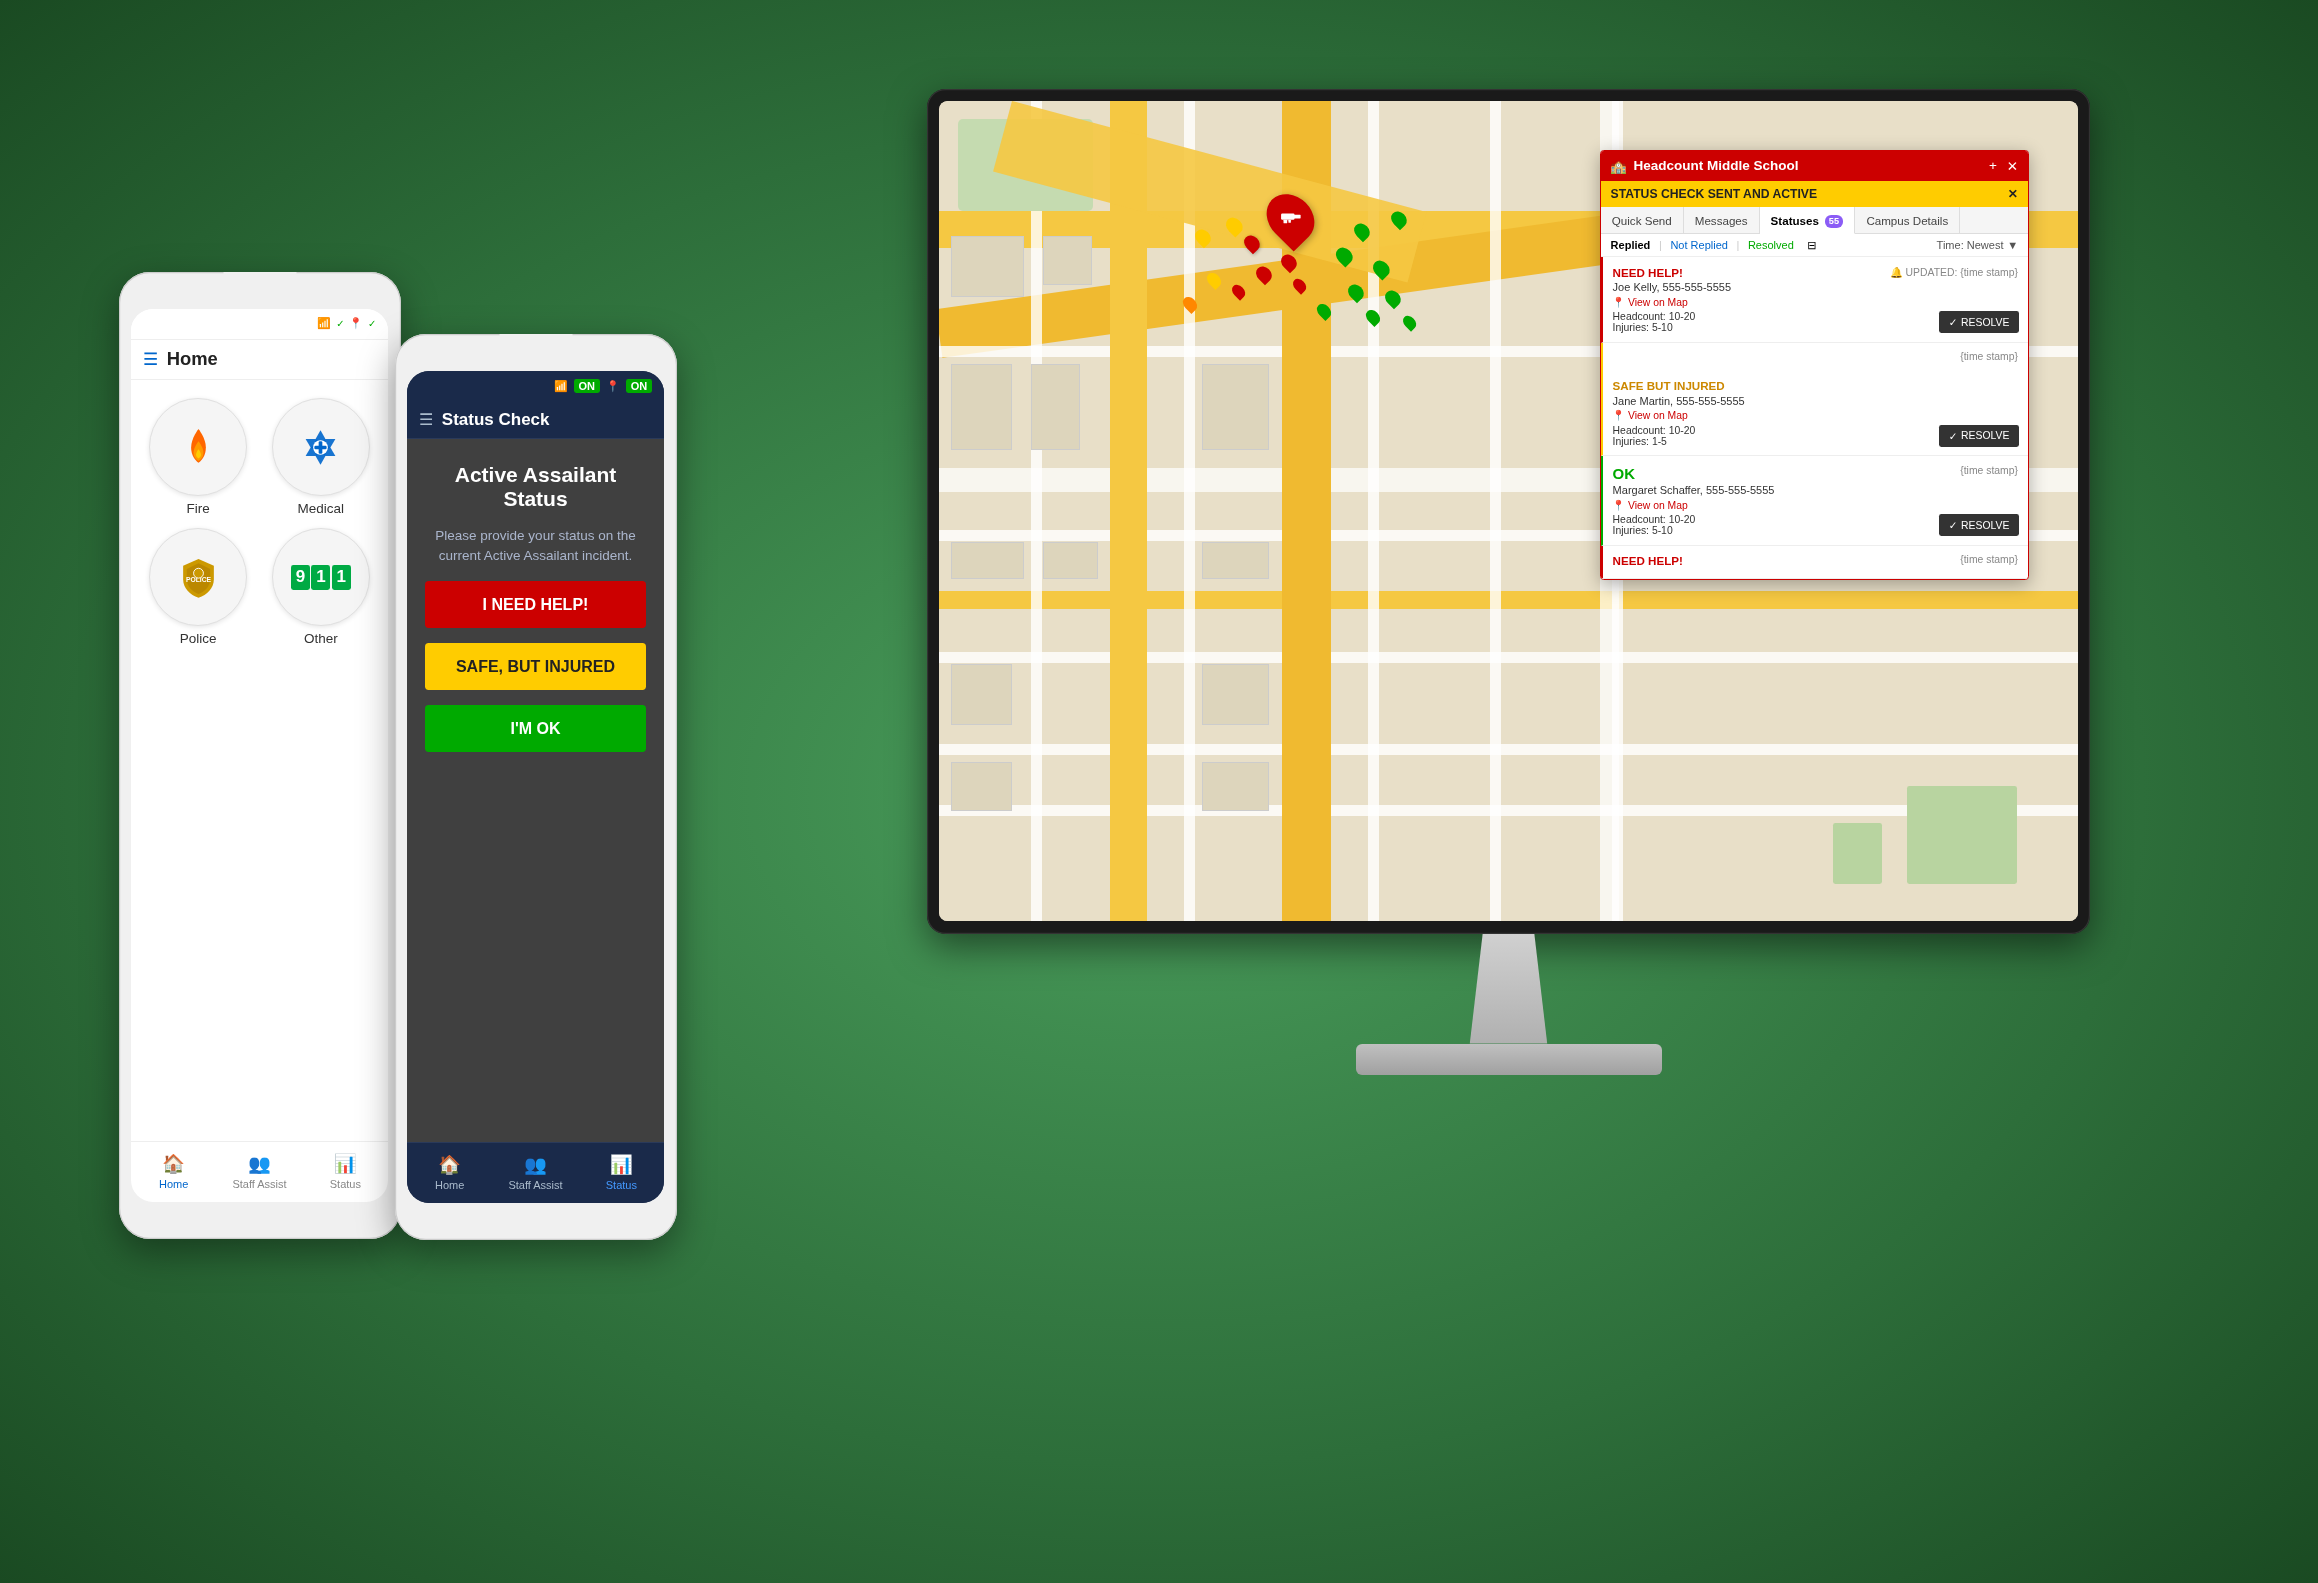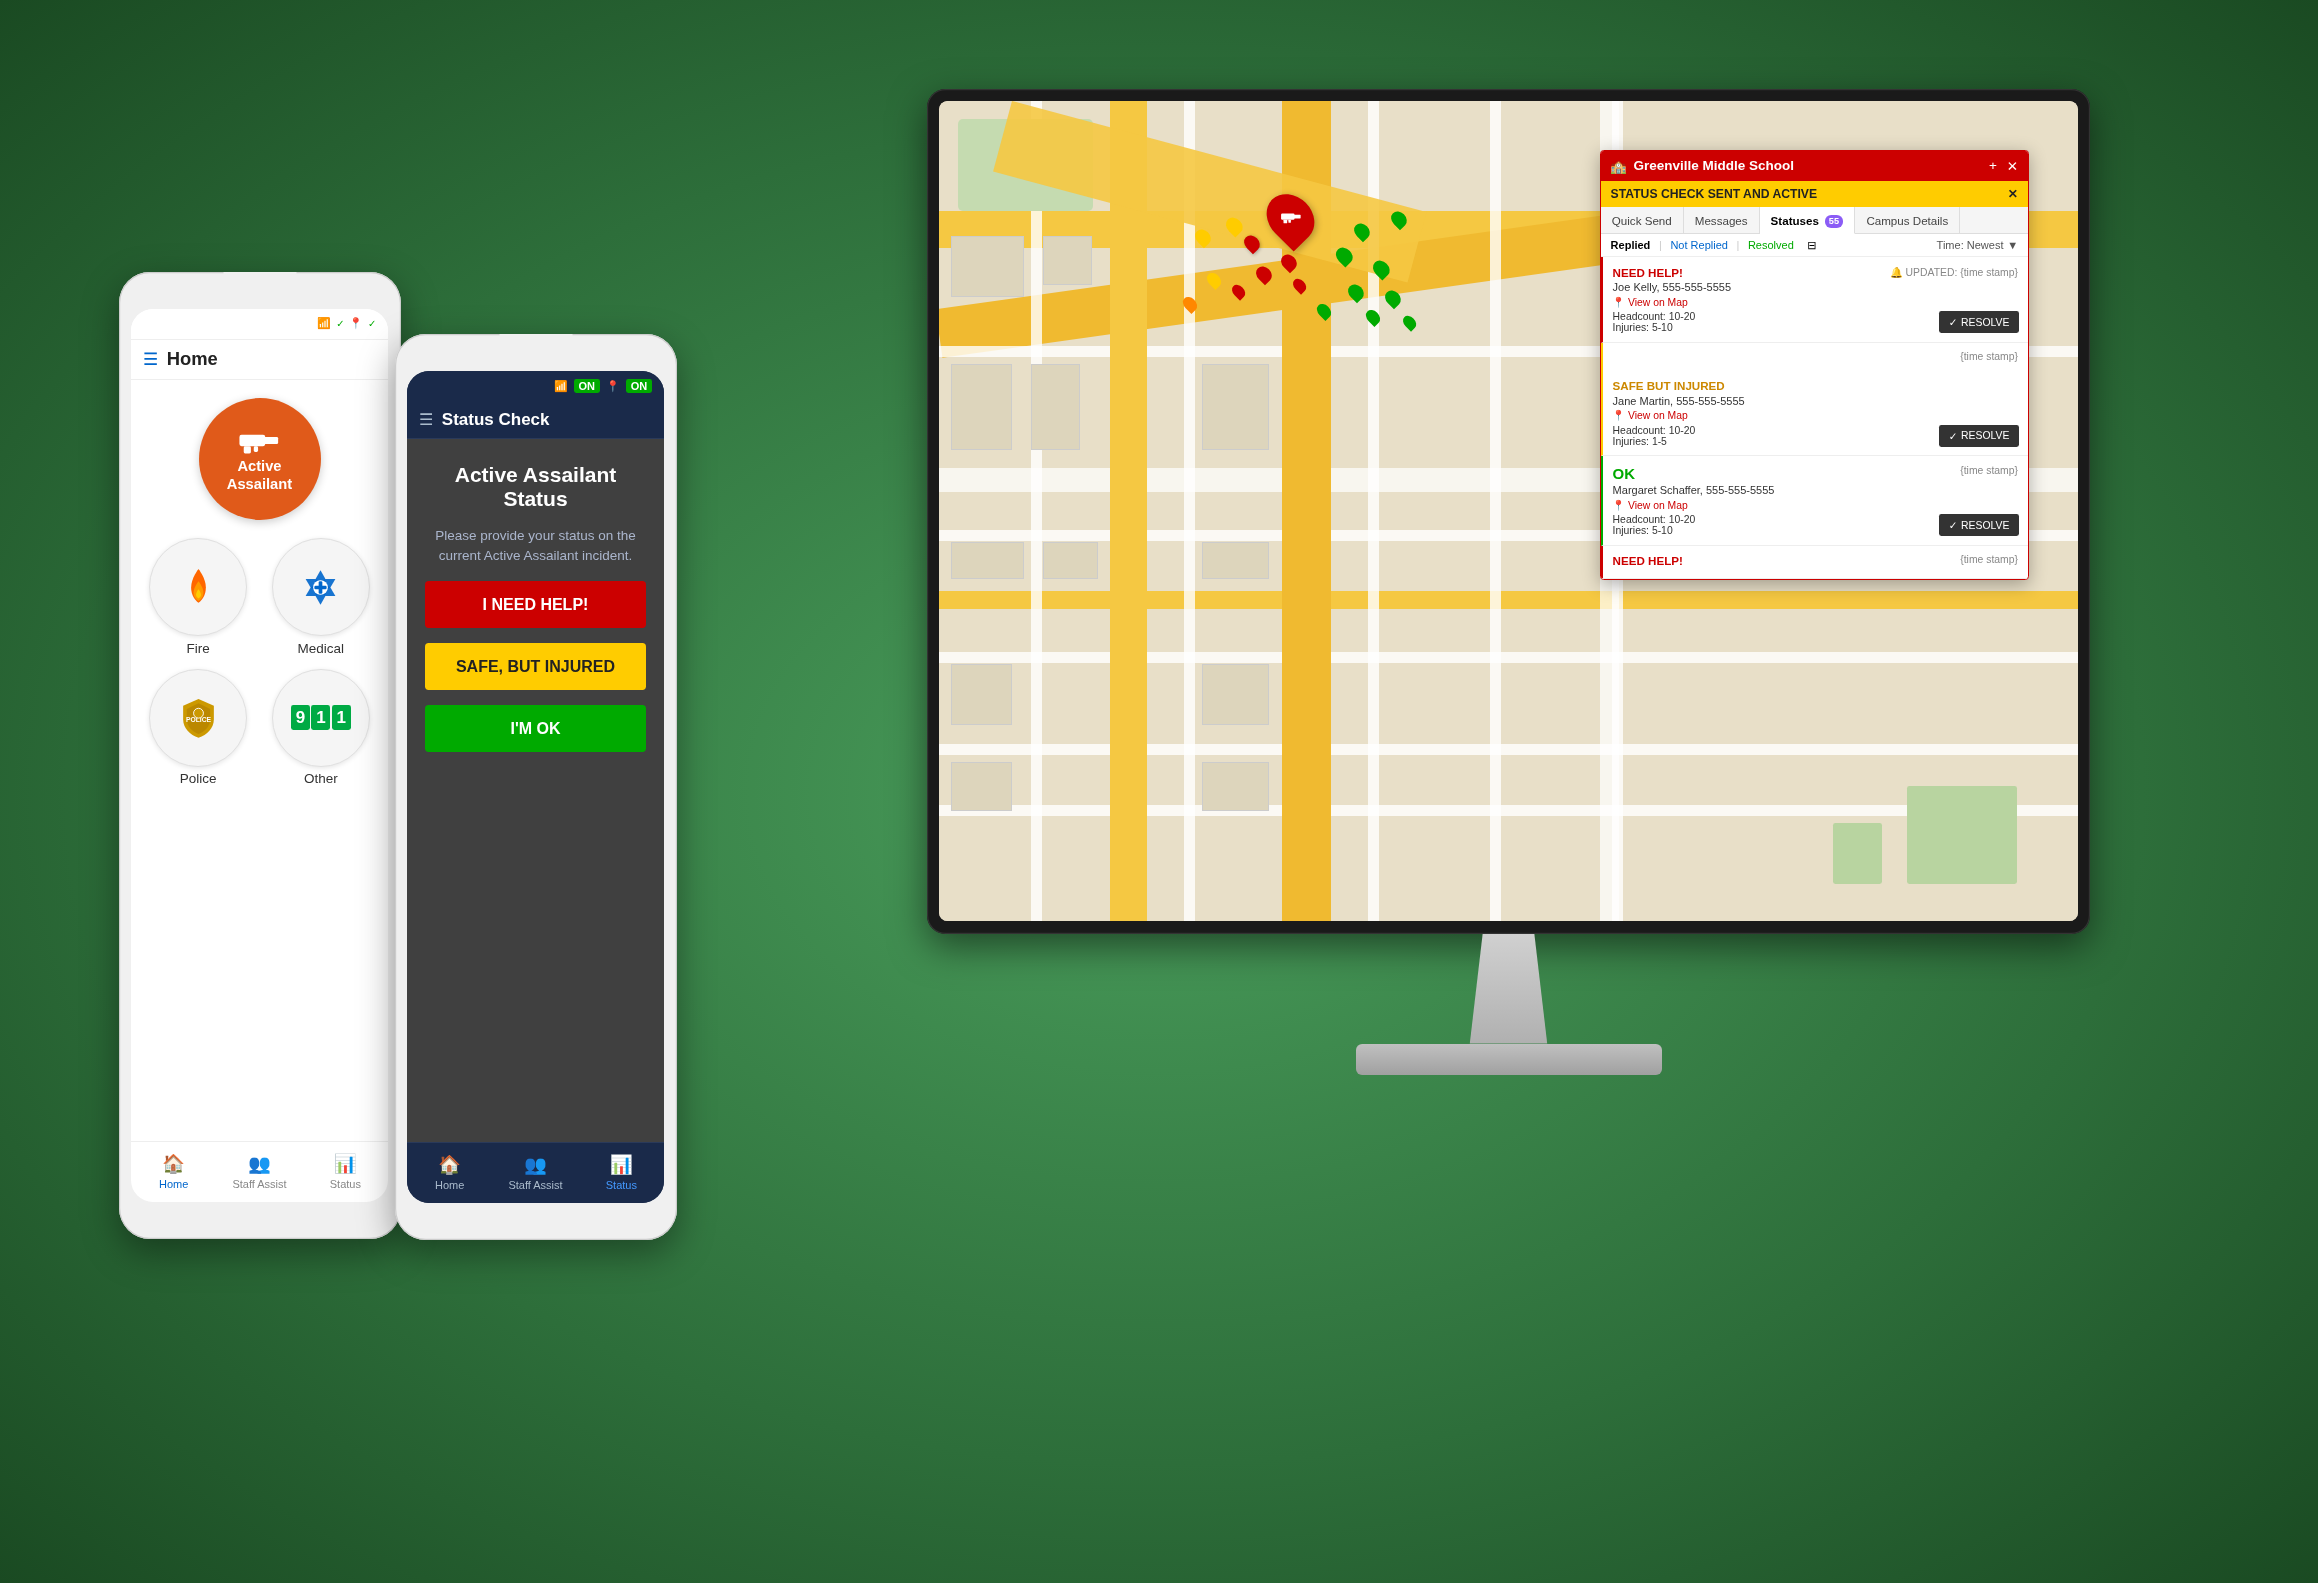--- a/index.html
+++ b/index.html
@@ -712,21 +712,21 @@
           <div class="pin-wrapper" style="top:122px;left:37px;">
             <div class="pin-body" style="background:#ff8800;width:12.2px;height:16px;"></div>
           </div>
         </div>
 
         <div class="monitor-panel">
 
           <div class="panel-header">
             <div class="panel-header-title">
               <span>🏫</span>
-              <span>Greenville Middle School</span>
+              <span>Headcount Middle School</span>
             </div>
             <div class="panel-header-actions">
               <span style="cursor:pointer;">+</span>
               <span style="cursor:pointer;">✕</span>
             </div>
           </div>
 
           <div class="status-banner">
             <span>STATUS CHECK SENT AND ACTIVE</span>
             <span style="cursor:pointer;">✕</span>
@@ -856,32 +856,20 @@
         </div>
       </div>
 
       <div class="phone-header">
         <span class="hamburger-icon">☰</span>
         <span class="phone-title">Home</span>
       </div>
 
       <div class="phone-body">
 
-        <div class="active-assailant-btn">
-          <svg class="gun-icon-svg" viewBox="0 0 60 40">
-            <rect x="2" y="12" width="36" height="16" rx="3" fill="white"></rect>
-            <rect x="36" y="15" width="20" height="10" rx="2" fill="white"></rect>
-            <rect x="8" y="28" width="10" height="10" rx="2" fill="white"></rect>
-            <rect x="22" y="28" width="6" height="8" rx="2" fill="white"></rect>
-          </svg>
-          <div style="font-size:14.7px;font-weight:bold;line-height:1.2;">
-            <div>Active</div>
-            <div>Assailant</div>
-          </div>
-        </div>
 
         <div class="emergency-grid">
 
           <div style="display:flex;flex-direction:column;align-items:center;gap:4.9px;">
             <div class="emergency-btn fire-circle">
               <svg width="37" height="43" viewBox="0 0 60 70">
                 <path d="M30 5 C30 5 42 20 42 35 C42 48 36 55 30 60 C24 55 18 48 18 35 C18 20 30 5 30 5 Z" fill="#ff6600"></path>
                 <path d="M30 25 C30 25 38 35 38 43 C38 50 35 54 30 57 C25 54 22 50 22 43 C22 35 30 25 30 25 Z" fill="#ff9900"></path>
                 <path d="M30 38 C30 38 34 43 34 47 C34 50 32 52 30 53 C28 52 26 50 26 47 C26 43 30 38 30 38 Z" fill="#ffcc00"></path>
               </svg>

